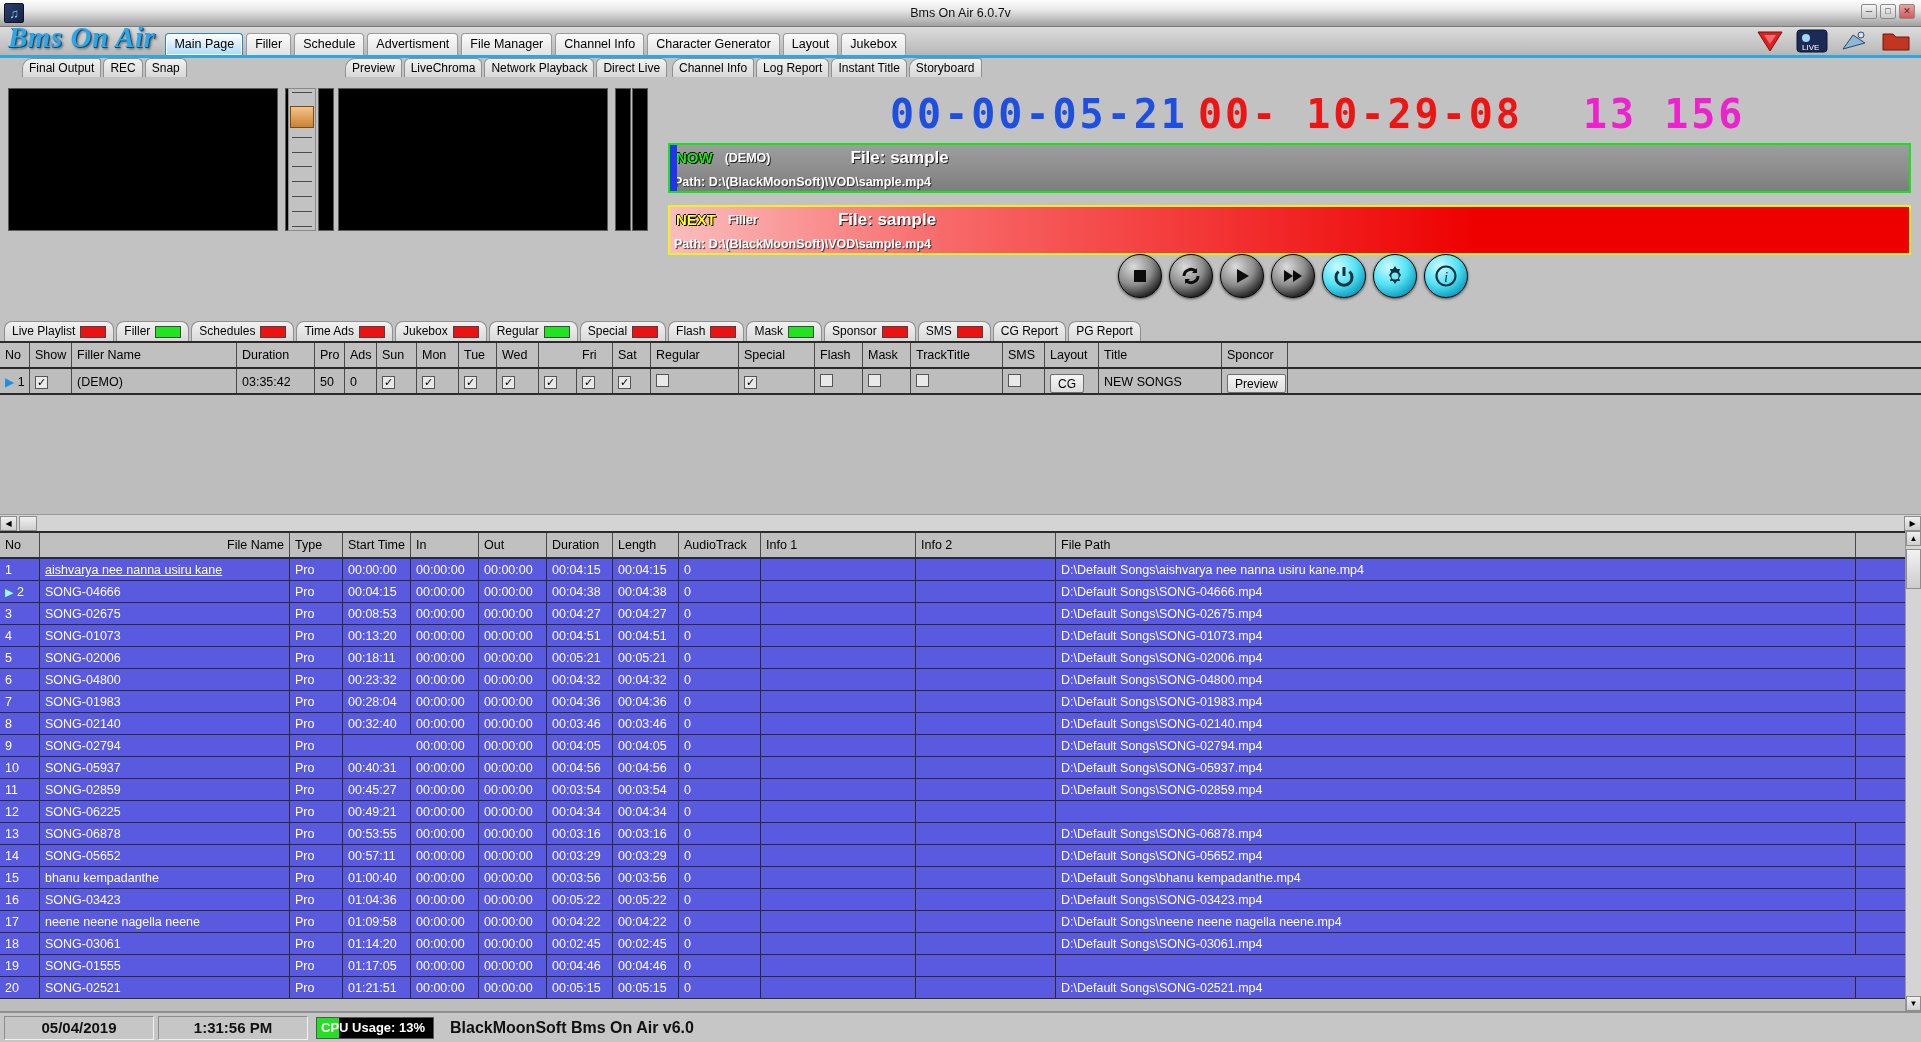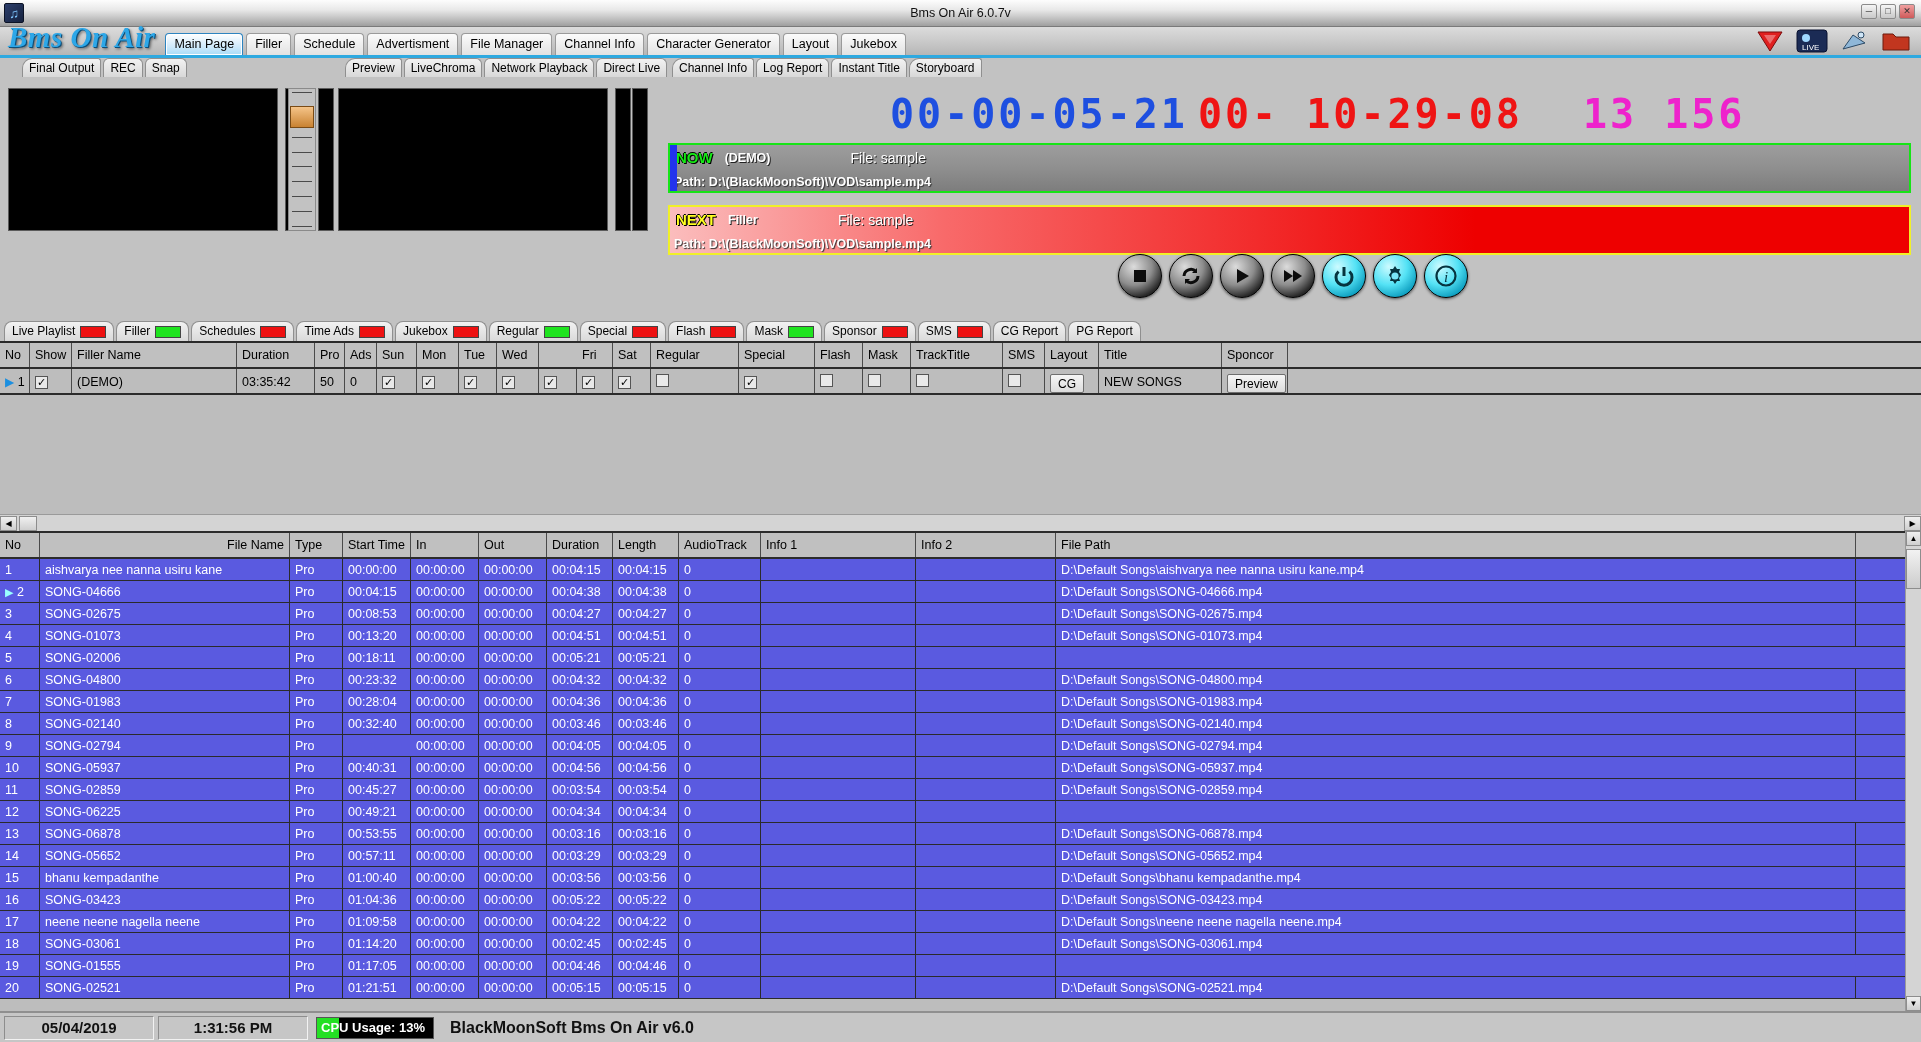--- a/index.html
+++ b/index.html
@@ -154,21 +154,21 @@
     font-size:15px; font-weight:bold; color:#16ea16;
     text-shadow:1px 1px 0 #000,-1px 0 0 #000,0 -1px 0 #000;
     padding-left:3px;
   }
   .badge-next {
     font-size:15px; font-weight:bold; color:#ffff20;
     text-shadow:1px 1px 0 #000,-1px 0 0 #000,0 -1px 0 #000;
     padding-left:3px;
   }
   .np-sub { color:#fff; font-size:12.5px; font-weight:bold; margin-left:12px; text-shadow:1px 1px 0 #222; }
-  .np-file{ color:#fff; font-size:14px; font-weight:normal; margin-left:80px; text-shadow:1px 1px 0 #222; }
+  .np-file{ color:#fff; font-size:17px; font-weight:bold; margin-left:80px; text-shadow:1px 1px 0 #222; }
   .np-path{ color:#fff; font-size:12.5px; font-weight:bold; text-shadow:1px 1px 1px #333; }
   .now-accent { position:absolute; left:0; top:0; width:7px; height:46px; background:#2233ee; }
 
   
   .transport { position:absolute; left:1118px; top:254px; display:flex; gap:7px; }
   .tbtn {
     width:44px;height:44px;border-radius:50%;
     background:radial-gradient(circle at 35% 28%,#dcdcdc 0%,#8d8d8d 45%,#2a2a2a 75%,#000 100%);
     border:1px solid #000;
     display:flex;align-items:center;justify-content:center;
@@ -564,21 +564,21 @@
         <div class="gh" style="width: 66px;">Duration</div>
         <div class="gh" style="width: 66px;">Length</div>
         <div class="gh" style="width: 82px;">AudioTrack</div>
         <div class="gh" style="width: 155px;">Info 1</div>
         <div class="gh" style="width: 140px;">Info 2</div>
         <div class="gh" style="width: 800px;">File Path</div>
       </div>
     <div id="file-body">
         <div class="grow">
           <div class="gc" style="width: 40px;">1</div>
-          <div class="gc" style="width: 250px;">aishvarya nee nanna usiru kane</div>
+          <div class="gc" style="width: 250px; text-decoration: underline;">aishvarya nee nanna usiru kane</div>
           <div class="gc" style="width: 53px;">Pro</div>
           <div class="gc" style="width: 68px;">00:00:00</div>
           <div class="gc" style="width: 68px;">00:00:00</div>
           <div class="gc" style="width: 68px;">00:00:00</div>
           <div class="gc" style="width: 66px;">00:04:15</div>
           <div class="gc" style="width: 66px;">00:04:15</div>
           <div class="gc" style="width: 82px;">0</div>
           <div class="gc" style="width: 155px;"></div>
           <div class="gc" style="width: 140px;"></div>
           <div class="gc" style="width: 800px;">D:\Default Songs\aishvarya nee nanna usiru kane.mp4</div>
@@ -630,20 +630,21 @@
           <div class="gc" style="width: 250px;">SONG-02006</div>
           <div class="gc" style="width: 53px;">Pro</div>
           <div class="gc" style="width: 68px;">00:18:11</div>
           <div class="gc" style="width: 68px;">00:00:00</div>
           <div class="gc" style="width: 68px;">00:00:00</div>
           <div class="gc" style="width: 66px;">00:05:21</div>
           <div class="gc" style="width: 66px;">00:05:21</div>
           <div class="gc" style="width: 82px;">0</div>
           <div class="gc" style="width: 155px;"></div>
           <div class="gc" style="width: 140px;"></div>
+          <div class="gc" style="width: 800px;">D:\Default Songs\SONG-02006.mp4</div>
         </div>
         <div class="grow">
           <div class="gc" style="width: 40px;">6</div>
           <div class="gc" style="width: 250px;">SONG-04800</div>
           <div class="gc" style="width: 53px;">Pro</div>
           <div class="gc" style="width: 68px;">00:23:32</div>
           <div class="gc" style="width: 68px;">00:00:00</div>
           <div class="gc" style="width: 68px;">00:00:00</div>
           <div class="gc" style="width: 66px;">00:04:32</div>
           <div class="gc" style="width: 66px;">00:04:32</div>

